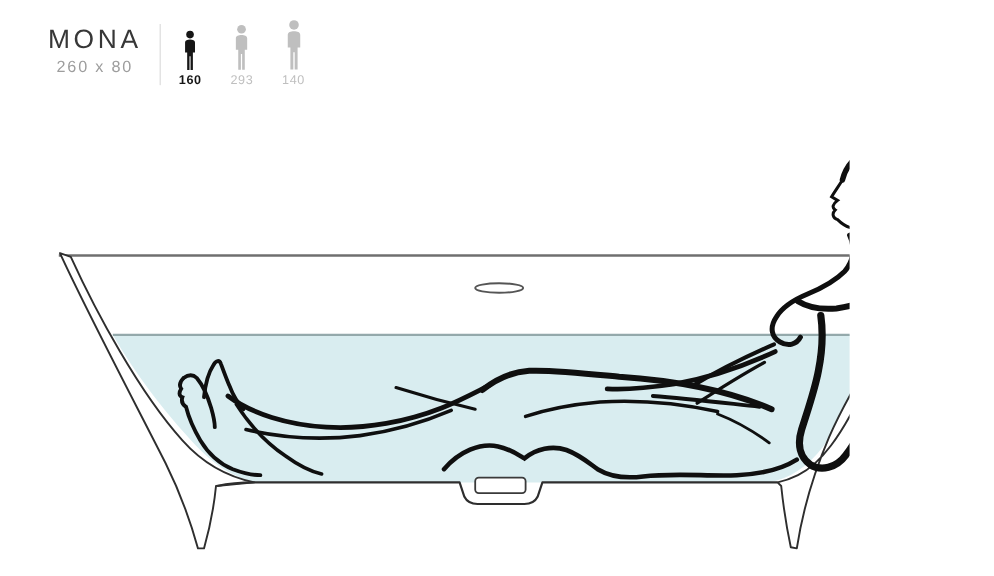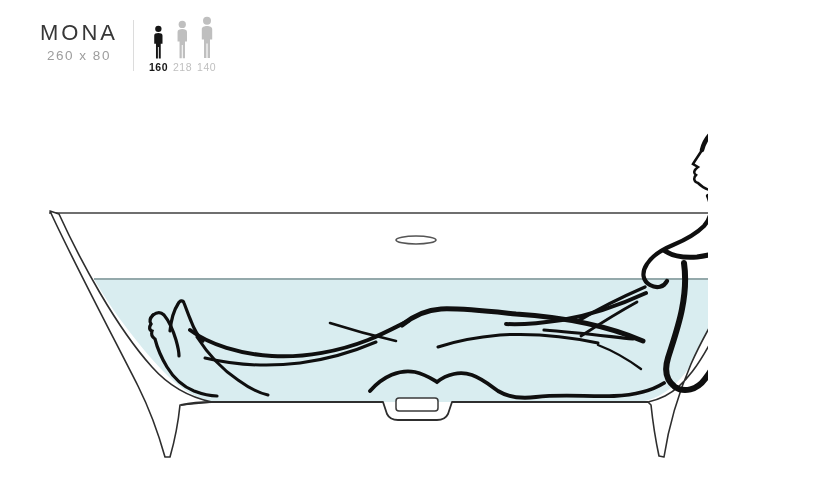--- a/index.html
+++ b/index.html
@@ -6,21 +6,21 @@
   .stage{
     position:relative;width:708px;height:480px;background:#ffffff;overflow:hidden;
     font-family:"Liberation Sans", sans-serif;
   }
   
   .legend{position:absolute;left:40px;top:16px;display:flex;align-items:stretch;}
   .legend-text{text-align:center;padding-top:5px;min-width:74px;}
   .title{font-size:22px;letter-spacing:3px;color:#373737;font-weight:400;line-height:1.1;}
   .dims{font-size:13.5px;letter-spacing:1.5px;color:#9d9d9d;margin-top:3px;}
   .divider{width:1px;background:#dcdcdc;margin:4px 15px 2px 15px;}
-  .sizes{display:flex;align-items:flex-end;gap:5px;padding-bottom:0;}
+  .sizes{display:flex;align-items:flex-end;gap:24px;padding-bottom:0;}
   .size-option{display:flex;flex-direction:column;align-items:center;gap:2px;color:#bfbfbf;cursor:pointer;}
   .size-option.selected{color:#161616;}
   .size-label{font-size:10.5px;letter-spacing:.5px;line-height:1;}
   .size-option.selected .size-label{font-weight:700;}
   .person-glyph{display:block;fill:currentColor;}
   .i-sm{height:35px;}
   .i-md{height:40px;}
   .i-lg{height:44px;}
   
   .scene{position:absolute;left:0;top:0;width:828px;height:480px;}
@@ -104,21 +104,21 @@
       <div class="size-option selected">
         <svg class="person-glyph i-sm" viewBox="0 0 40 110">
             <use href="#person-shape"></use>
           </svg>
         <div class="size-label">160</div>
       </div>
       <div class="size-option">
         <svg class="person-glyph i-md" viewBox="0 0 40 110">
             <use href="#person-shape"></use>
           </svg>
-        <div class="size-label">218</div>
+        <div class="size-label">293</div>
       </div>
       <div class="size-option">
         <svg class="person-glyph i-lg" viewBox="0 0 40 110">
             <use href="#person-shape"></use>
           </svg>
         <div class="size-label">140</div>
       </div>
     </div>
   </div>
 

